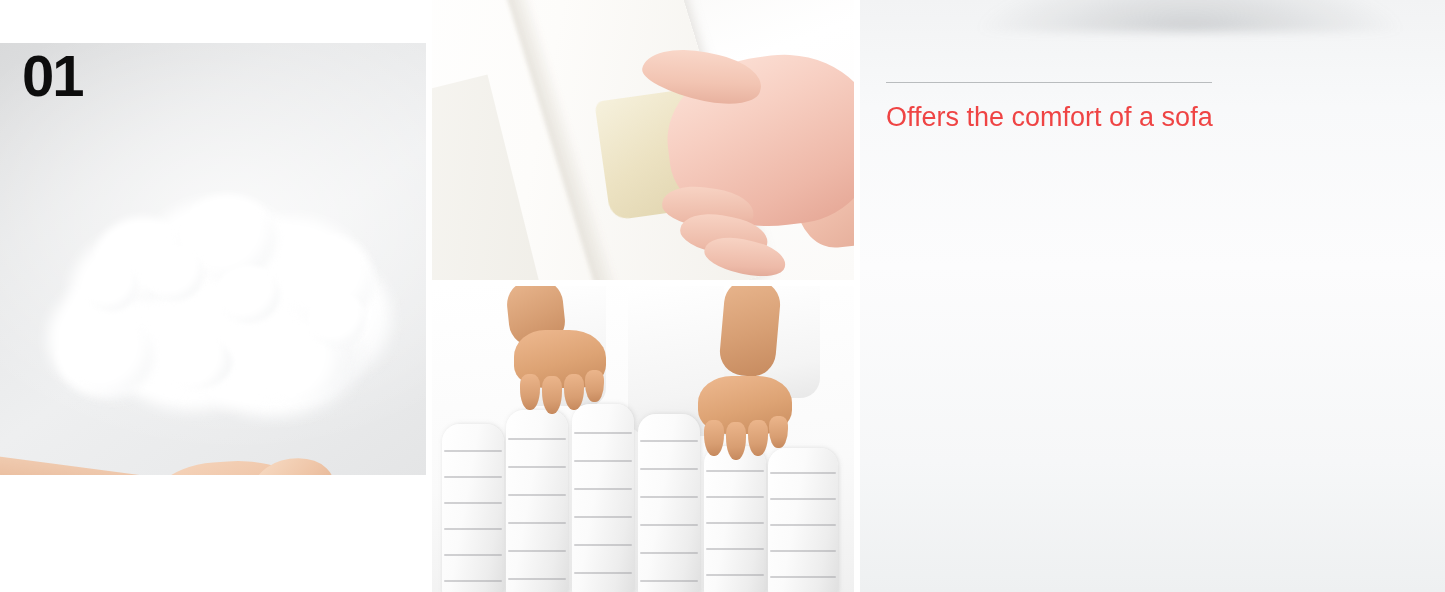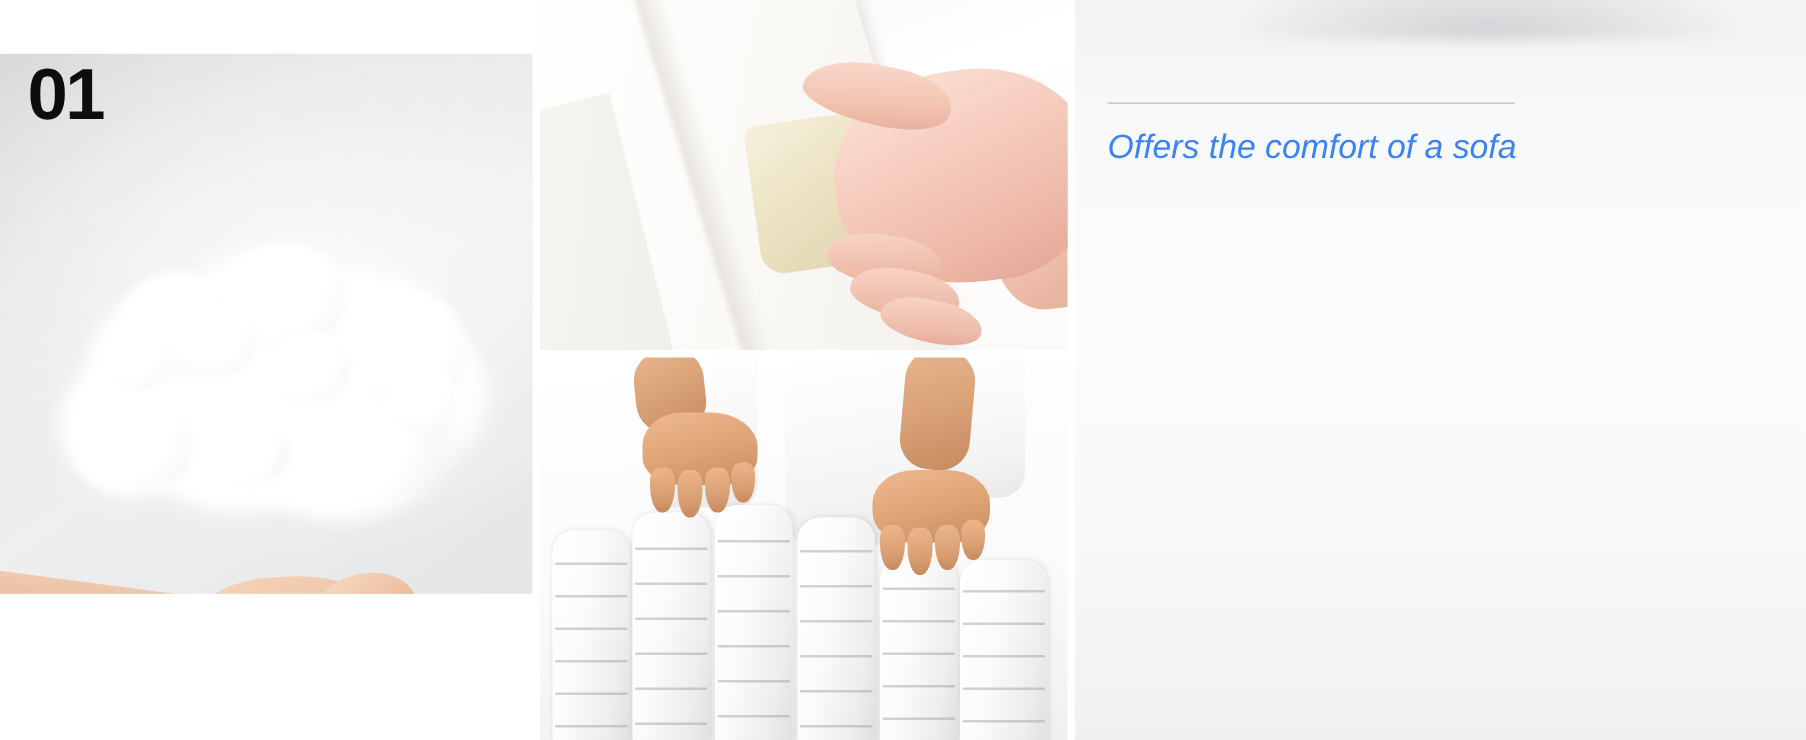--- a/index.html
+++ b/index.html
@@ -90,21 +90,21 @@
 
   
   .panelR { position:absolute; left:860px; top:0; width:585px; height:592px; overflow:hidden;
             background:linear-gradient(180deg,#f2f3f4 0%,#f8f9fa 18%,#fcfcfd 45%,#f6f7f8 78%,#eef0f1 100%); }
   .r-topshade { position:absolute; left:120px; top:-26px; width:420px; height:58px;
                 background:radial-gradient(ellipse at 50% 100%, rgba(120,125,130,.30) 0%, rgba(120,125,130,0) 72%);
                 filter:blur(5px); }
   .r-title { position:absolute; left:886px; top:26px; font-size:43px; font-weight:bold;
              letter-spacing:.5px; color:#111; line-height:1; }
   .r-rule  { position:absolute; left:886px; top:82px; width:326px; height:1px; background:#b9bcbe; }
-  .r-sub   { position:absolute; left:886px; top:101px; font-size:27px; color:#3b82f6; line-height:1.2;font-style:italic; }
+  .r-sub   { position:absolute; left:886px; top:101px; font-size:27px; color:#ef4444; line-height:1.2; }
 
   
   .cap { position:absolute; display:flex; align-items:flex-start; }
   .num { font-size:58px; font-weight:bold; color:#0d0d0d; line-height:.92;
          letter-spacing:-2px; flex:0 0 auto; }
   .ctext { font-size:27px; color:#1a1a1a; line-height:1.12; white-space:pre-line; }
 
   .cap1 { left:22px; top:6px; }
   .cap1 .ctext { margin-left:-13px; margin-top:3px; }
 </style>

